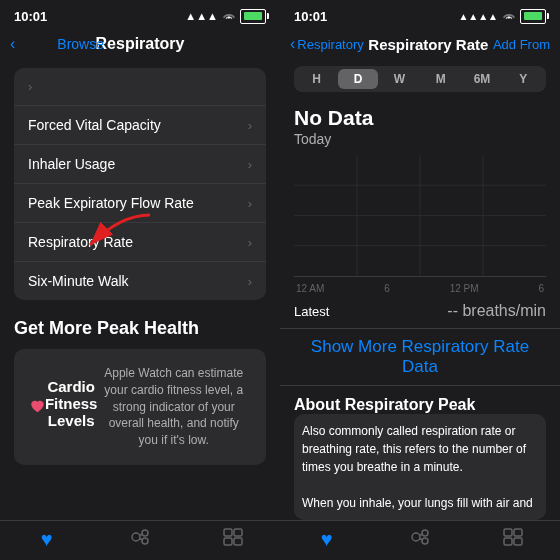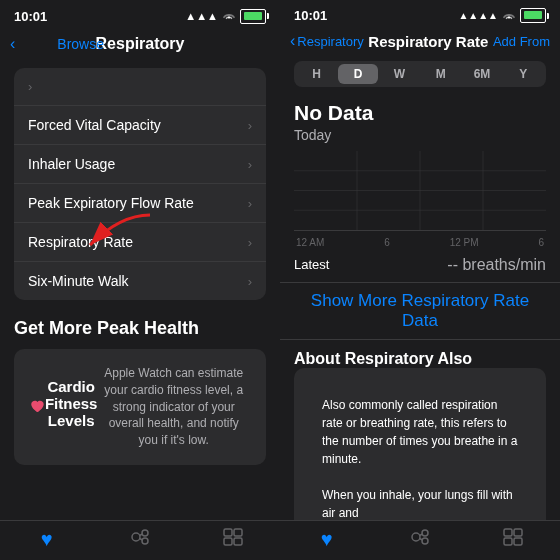--- a/index.html
+++ b/index.html
@@ -280,21 +280,21 @@
     }
     .about-title {
       font-size: 16px;
       font-weight: 600;
       color: #fff;
       margin-bottom: 8px;
     }
     .about-card {
       background: #2c2c2e;
       border-radius: 10px;
-      padding: 28px;
+      padding: 8px;
       overflow: hidden;
     }
     .about-text {
       font-size: 12px;
       color: #fff;
       line-height: 1.5;
     }
 
     
     .heart-svg {
@@ -476,21 +476,21 @@
   <div class="latest-row">
     <span class="latest-label">Latest</span>
     <span class="latest-value">-- breaths/min</span>
   </div>
 
   <div class="show-more-btn">
     <span class="show-more-text">Show More Respiratory Rate Data</span>
   </div>
 
   <div class="about-section">
-    <span class="about-title">About Respiratory Also</span>
+    <span class="about-title">About Respiratory Peak</span>
     <div class="about-card">
       <p class="about-text">Also commonly called respiration rate or breathing rate, this refers to the number of times you breathe in a minute.</p>
       <br>
       <p class="about-text">When you inhale, your lungs fill with air and</p>
     </div>
   </div>
 
   <div class="tab-bar">
     <div class="tab-item">
       <span class="tab-icon active">♥</span>

